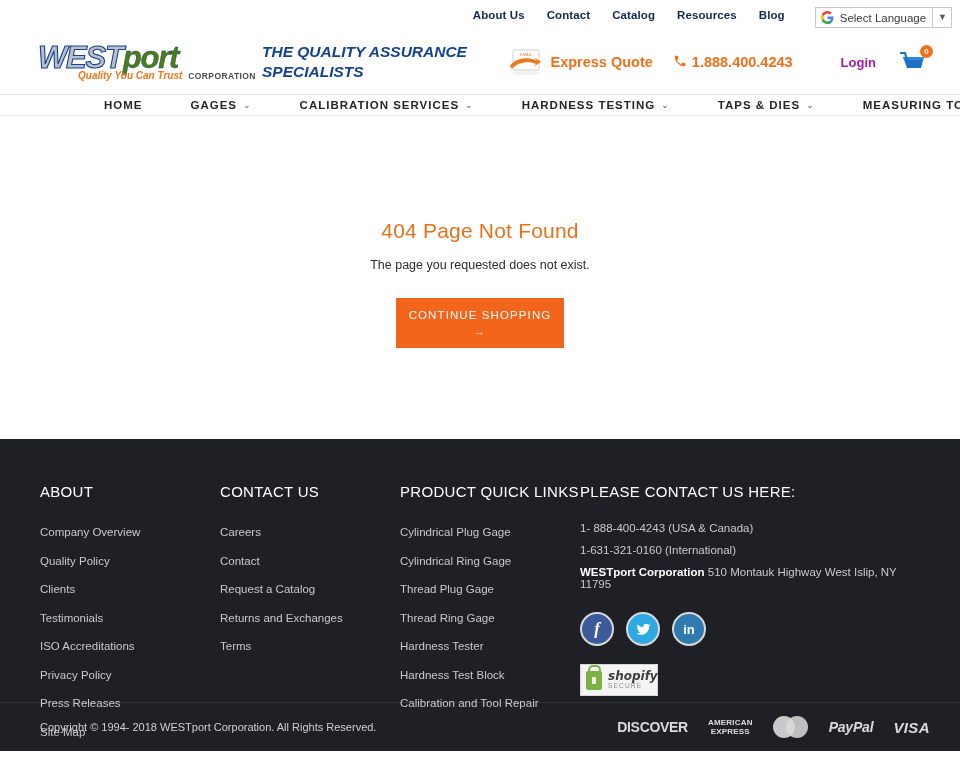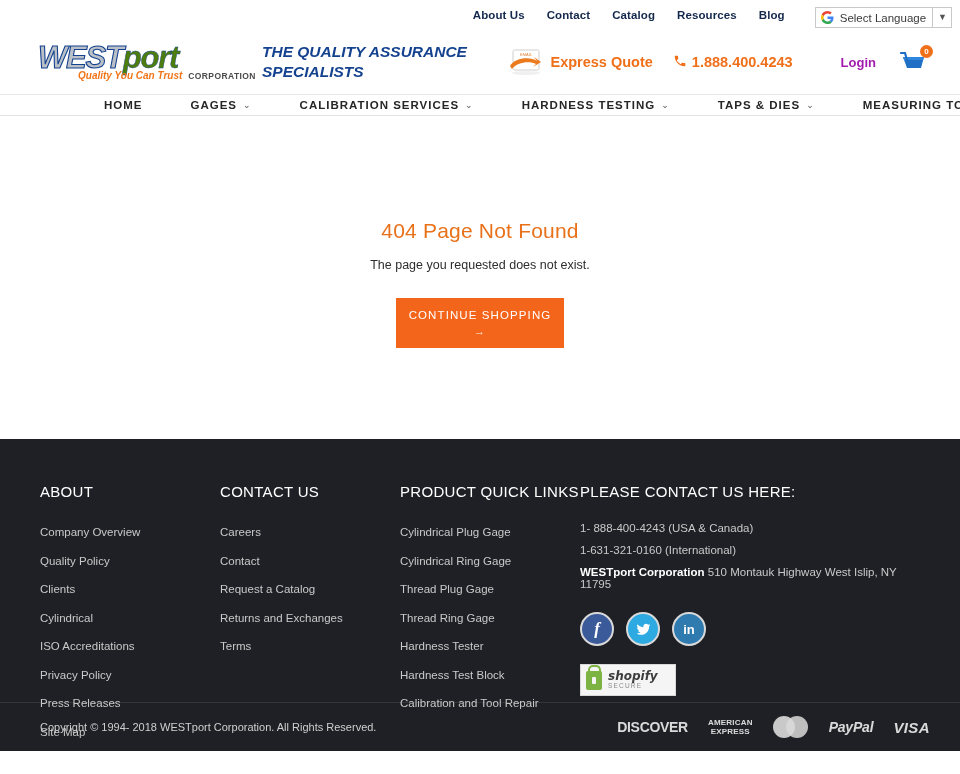--- a/index.html
+++ b/index.html
@@ -217,21 +217,21 @@
     display: flex; align-items: center; justify-content: center;
     border: 2px solid #d9d9d9;
     color: #fff; font-weight: bold;
     font-size: 17px;
   }
   .s-fb { background: #3b5a9a; font-family: "Liberation Serif", serif; font-style: italic; }
   .s-tw { background: #2daae1; font-size: 15px; }
   .s-li { background: #2f7bb0; font-size: 13px; }
   .shopify-badge {
     margin-top: 18px;
-    width: 96px; height: 32px;
+    width: 78px; height: 32px;
     background: #f5f5f5;
     display: flex; align-items: center;
     padding: 0 5px;
     border: 1px solid #d8d8d8;
   }
   .lock {
     width: 16px; height: 19px;
     background: #7cb342;
     border-radius: 2px;
     position: relative;
@@ -406,21 +406,21 @@
 
 <div class="footer">
   <div class="footer-inner">
 
     <div class="fcol fcol-about">
       <h3>ABOUT</h3>
       <ul>
         <li><a href="#">Company Overview</a></li>
         <li><a href="#">Quality Policy</a></li>
         <li><a href="#">Clients</a></li>
-        <li><a href="#">Cylindrical</a></li>
+        <li><a href="#">Testimonials</a></li>
         <li><a href="#">ISO Accreditations</a></li>
         <li><a href="#">Privacy Policy</a></li>
         <li><a href="#">Press Releases</a></li>
         <li><a href="#">Site Map</a></li>
       </ul>
     </div>
 
     <div class="fcol fcol-contact">
       <h3>CONTACT US</h3>
       <ul>

